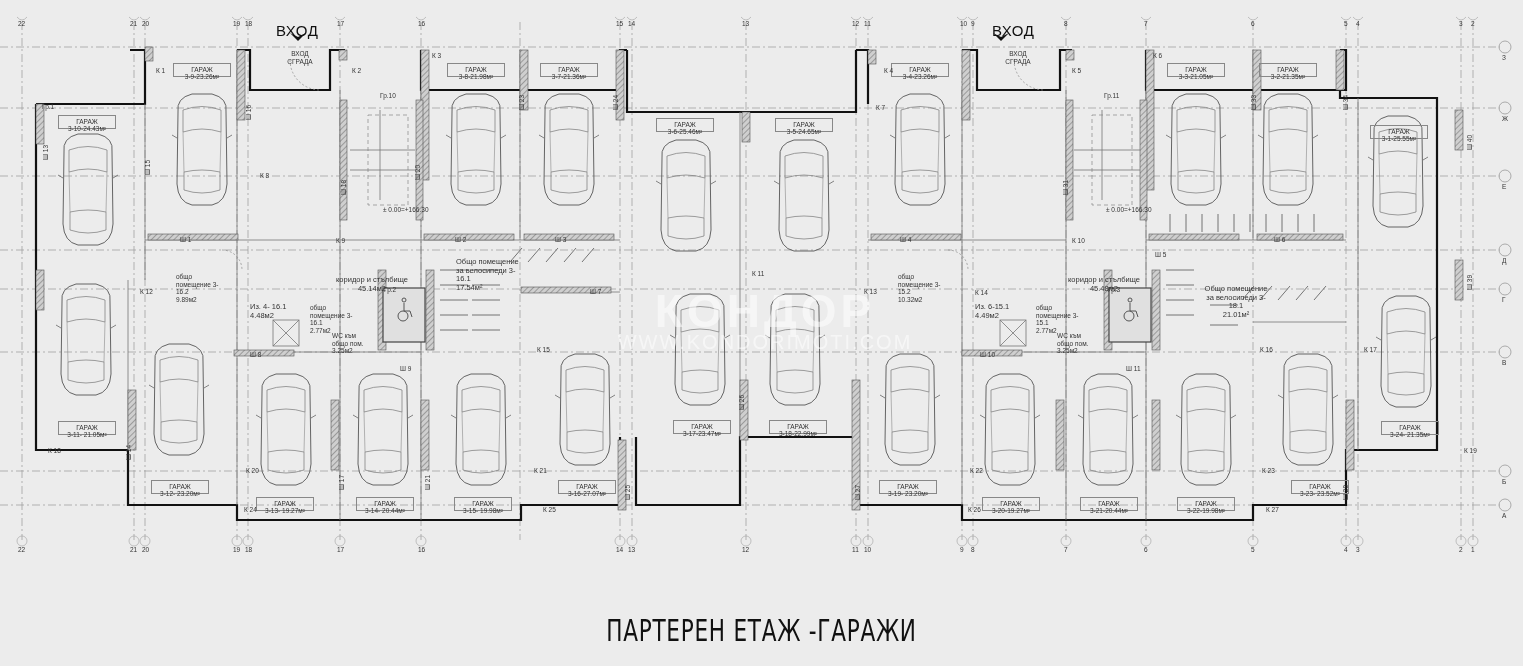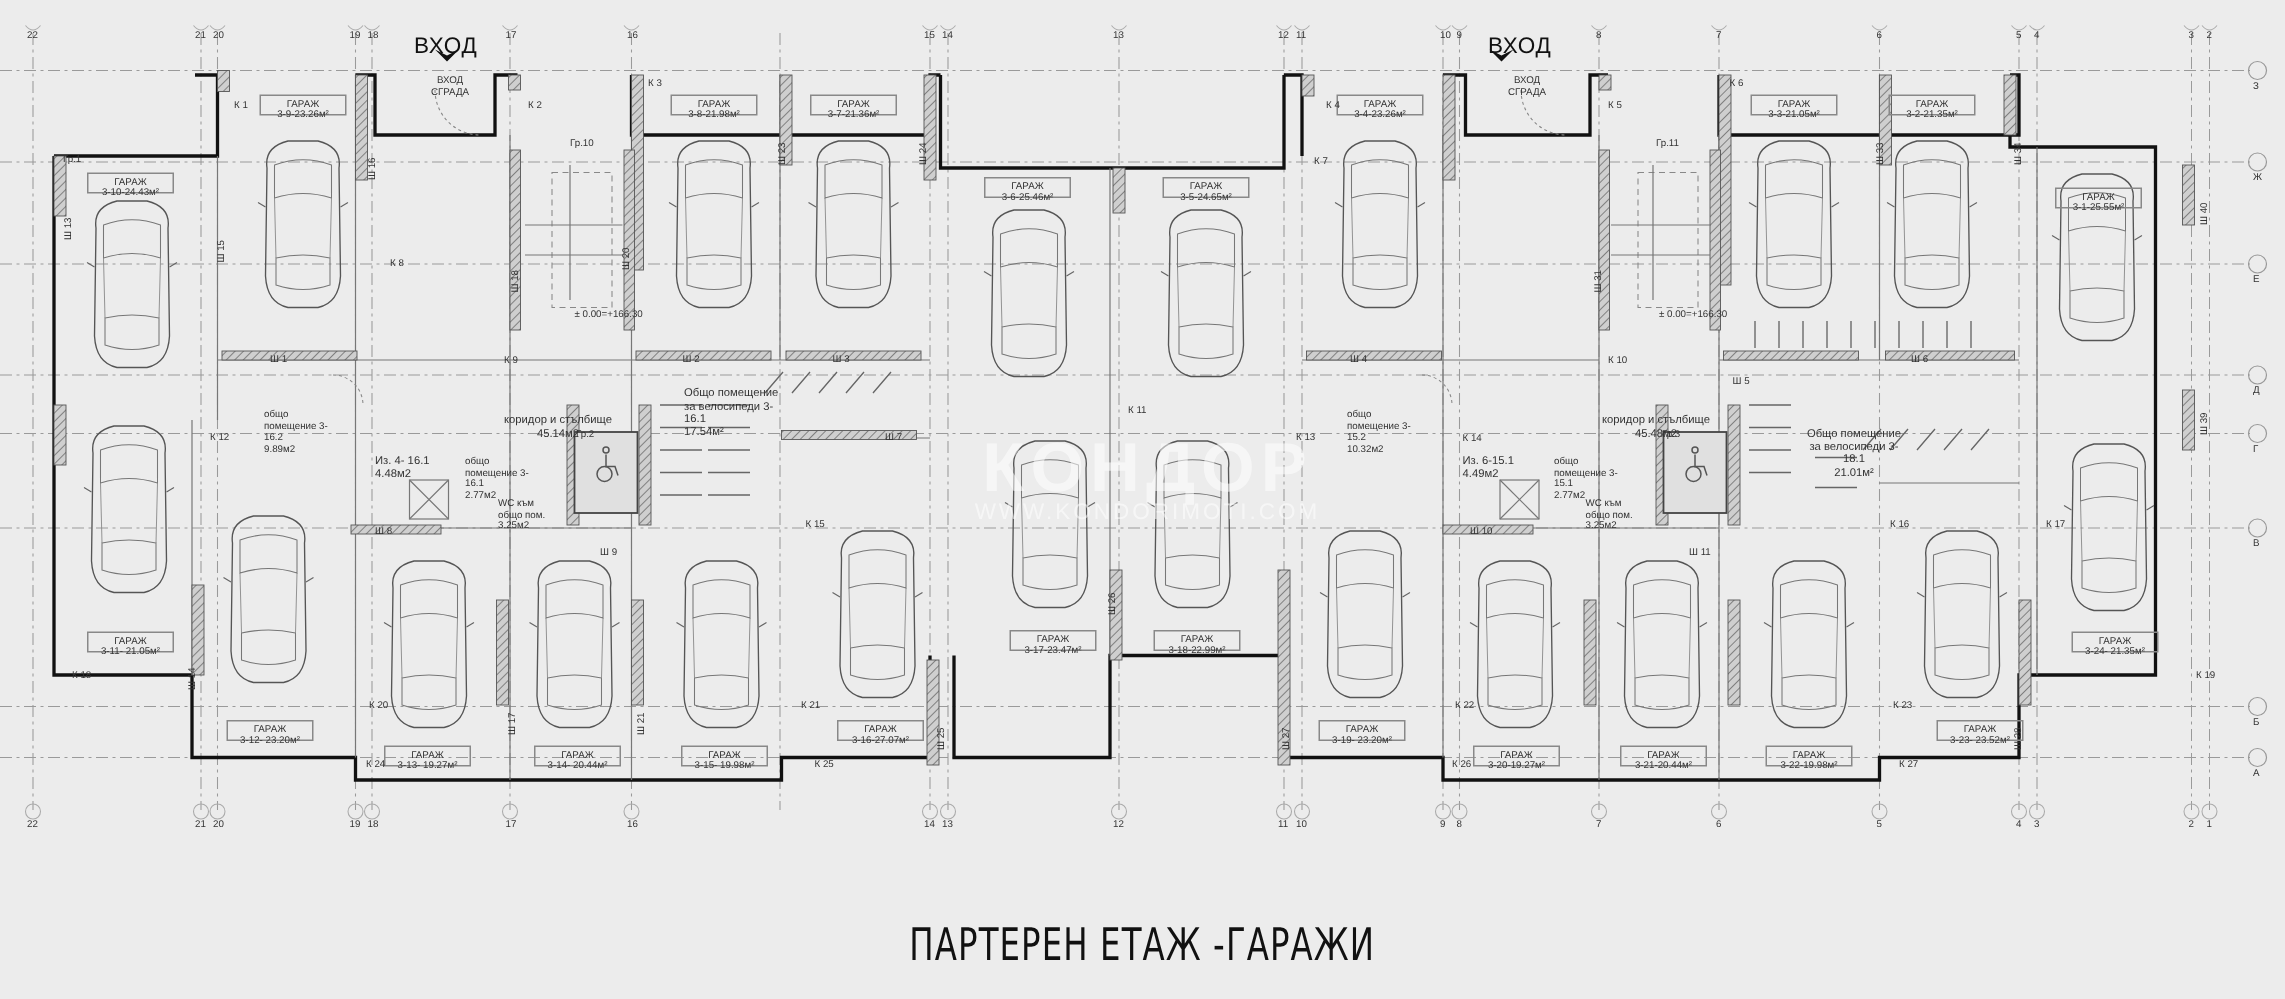--- a/index.html
+++ b/index.html
@@ -16,21 +16,21 @@
   .garage .a{font-size:6.5px;line-height:7px;color:#333;}
   .tag{position:absolute;font-size:6.5px;color:#333;white-space:nowrap;}
   .vtag{position:absolute;font-size:6.5px;color:#333;white-space:nowrap;transform:rotate(-90deg);transform-origin:left top;}
   .entry{position:absolute;font-size:15px;letter-spacing:0.5px;color:#111;}
   .room{position:absolute;font-size:6.5px;line-height:7.5px;color:#333;white-space:nowrap;}
   .room.big{font-size:7.5px;line-height:8.5px;}
   .title{position:absolute;left:0;right:0;top:613px;text-align:center;font-size:30px;letter-spacing:1px;color:#111;font-family:"DejaVu Sans",sans-serif;transform:scaleX(0.72);}
   .wm{position:absolute;left:600px;top:288px;width:330px;text-align:center;color:rgba(255,255,255,0.55);pointer-events:none;}
   .wm .l1{font-size:46px;font-weight:bold;letter-spacing:4px;line-height:46px;}
   .wm .l2{font-size:22px;font-weight:bold;letter-spacing:3px;line-height:22px;}
-  .wm .l3{font-size:15px;font-weight:normal;letter-spacing:2px;line-height:16px;}
+  .wm .l3{font-size:20px;font-weight:normal;letter-spacing:2px;line-height:16px;}
 </style>
 </head>
 <body>
 
 <svg id="plan" viewBox="0 0 1523 666" xmlns="http://www.w3.org/2000/svg">
   <defs>
     <pattern id="hatch" width="4" height="4" patternUnits="userSpaceOnUse" patternTransform="rotate(45)">
       <rect width="4" height="4" fill="#cfcfcf"></rect>
       <line x1="0" y1="0" x2="0" y2="4" stroke="#666" stroke-width="1"></line>
     </pattern>

